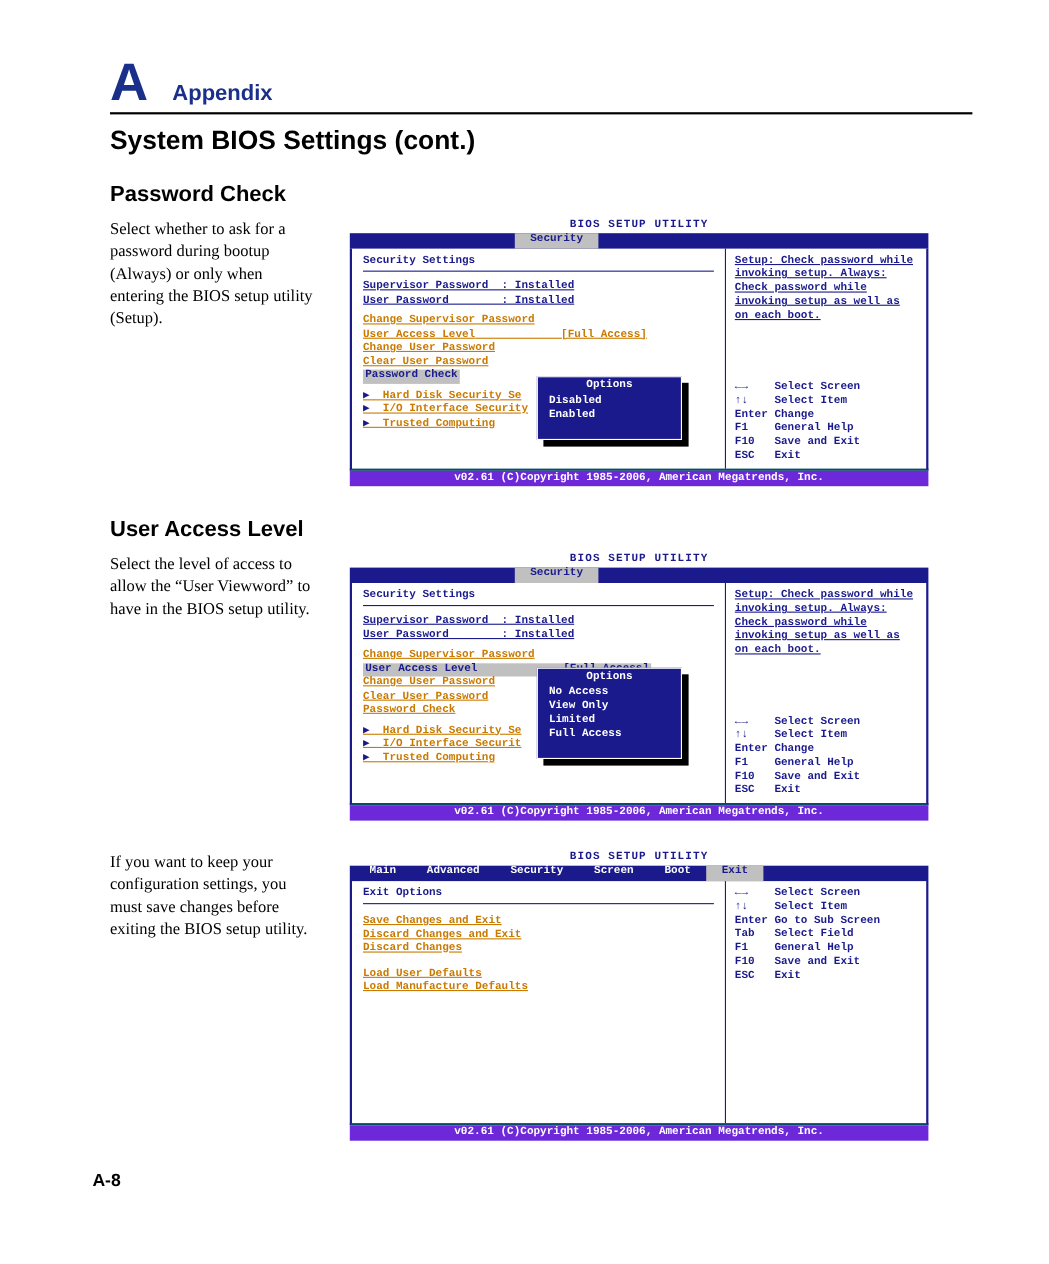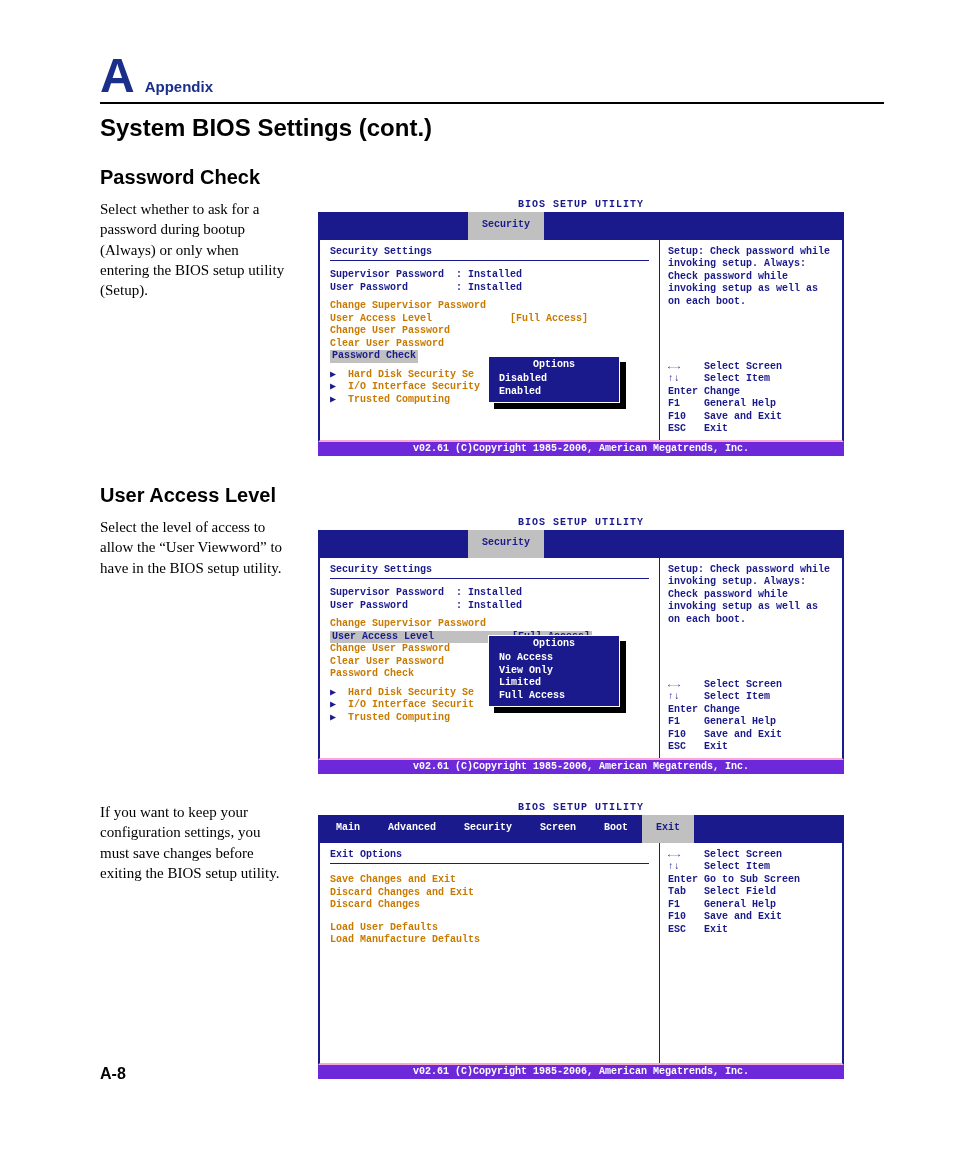--- a/index.html
+++ b/index.html
@@ -26,22 +26,23 @@
   .hdr-A {
     font-family: Arial, Helvetica, sans-serif;
     font-weight: 700;
     font-size: 48px;
     color: #1a2f8a;
     line-height: 1;
   }
   .hdr-appendix {
     font-family: Arial, Helvetica, sans-serif;
     font-weight: 700;
-    font-size: 15px;
+    font-size: 20px;
     color: #1a2f8a;
+    margin-left: 12px;
   }
   .page-title {
     font-family: Arial, Helvetica, sans-serif;
     font-weight: 700;
     font-size: 24px;
     margin: 8px 0 24px 0;
   }
   .section {
     display: flex;
     align-items: flex-start;
@@ -77,92 +78,92 @@
   }
   .bios-title {
     text-align: center;
     letter-spacing: 1px;
   }
   .tabbar {
     background: #1a1a8c;
     color: #fff;
     display: flex;
     align-items: stretch;
-    height: 28px;
+    height: 14px;
     padding: 0 4px;
     box-sizing: border-box;
   }
   .tabbar .tab {
     padding: 0 14px;
     display: flex;
     align-items: center;
   }
   .tabbar .tab.sel {
     background: #c0c0c0;
     color: #1a1a8c;
   }
   .bios-body {
     display: flex;
     border-left: 2px solid #1a1a8c;
     border-right: 2px solid #1a1a8c;
-    border-bottom: 2px solid #f9a8d4;
+    border-bottom: 2px solid #0c4a6e;
     position: relative;
     min-height: 200px;
   }
   .bios-left {
     flex: 1;
     border-right: 1px solid #1a1a8c;
     padding: 6px 10px 4px 10px;
     position: relative;
   }
   .bios-right {
     width: 166px;
     padding: 6px 8px 4px 8px;
     display: flex;
     flex-direction: column;
     justify-content: space-between;
   }
   .sec-hdr { color: #1a1a8c; border-bottom: 1px solid #1a1a8c; padding-bottom: 2px; margin-bottom: 4px;}
-  .row { white-space: pre; }
+  .row { white-space: pre; text-decoration: underline; }
   .yellow { color: #c97a00; }
   .hl { background: #c0c0c0; color: #1a1a8c; display: inline-block; padding: 0 2px;}
   .arrow { color: #1a1a8c; }
-  .help-block { white-space: normal; }
+  .help-block { white-space: normal; text-decoration: underline; }
   .nav-block { white-space: pre; }
   .bios-foot {
     background: #6d28d9;
     color: #fff;
     text-align: center;
     padding: 1px 0;
   }
 
   .popup-wrap {
     position: absolute;
     box-shadow: 6px 6px 0 #000;
   }
   .popup {
     border: 1px solid #fff;
     background: #1a1a8c;
     color: #fff;
-    padding: 2px 0 4px 0;
+    padding: 2px 0 15px 0;
     min-width: 130px;
   }
   .popup .ptitle {
     text-align: center;
     color: #fff;
     padding: 0 10px 2px 10px;
   }
   .popup .opt {
     padding: 0 10px;
     white-space: pre;
   }
 
   .page-num {
     position: absolute;
-    left: 100px;
+    left: 84px;
     bottom: 66px;
     font-family: Arial, Helvetica, sans-serif;
     font-weight: 700;
     font-size: 16px;
   }
 </style>
 </head>
 <body>
 
 <div class="page">

